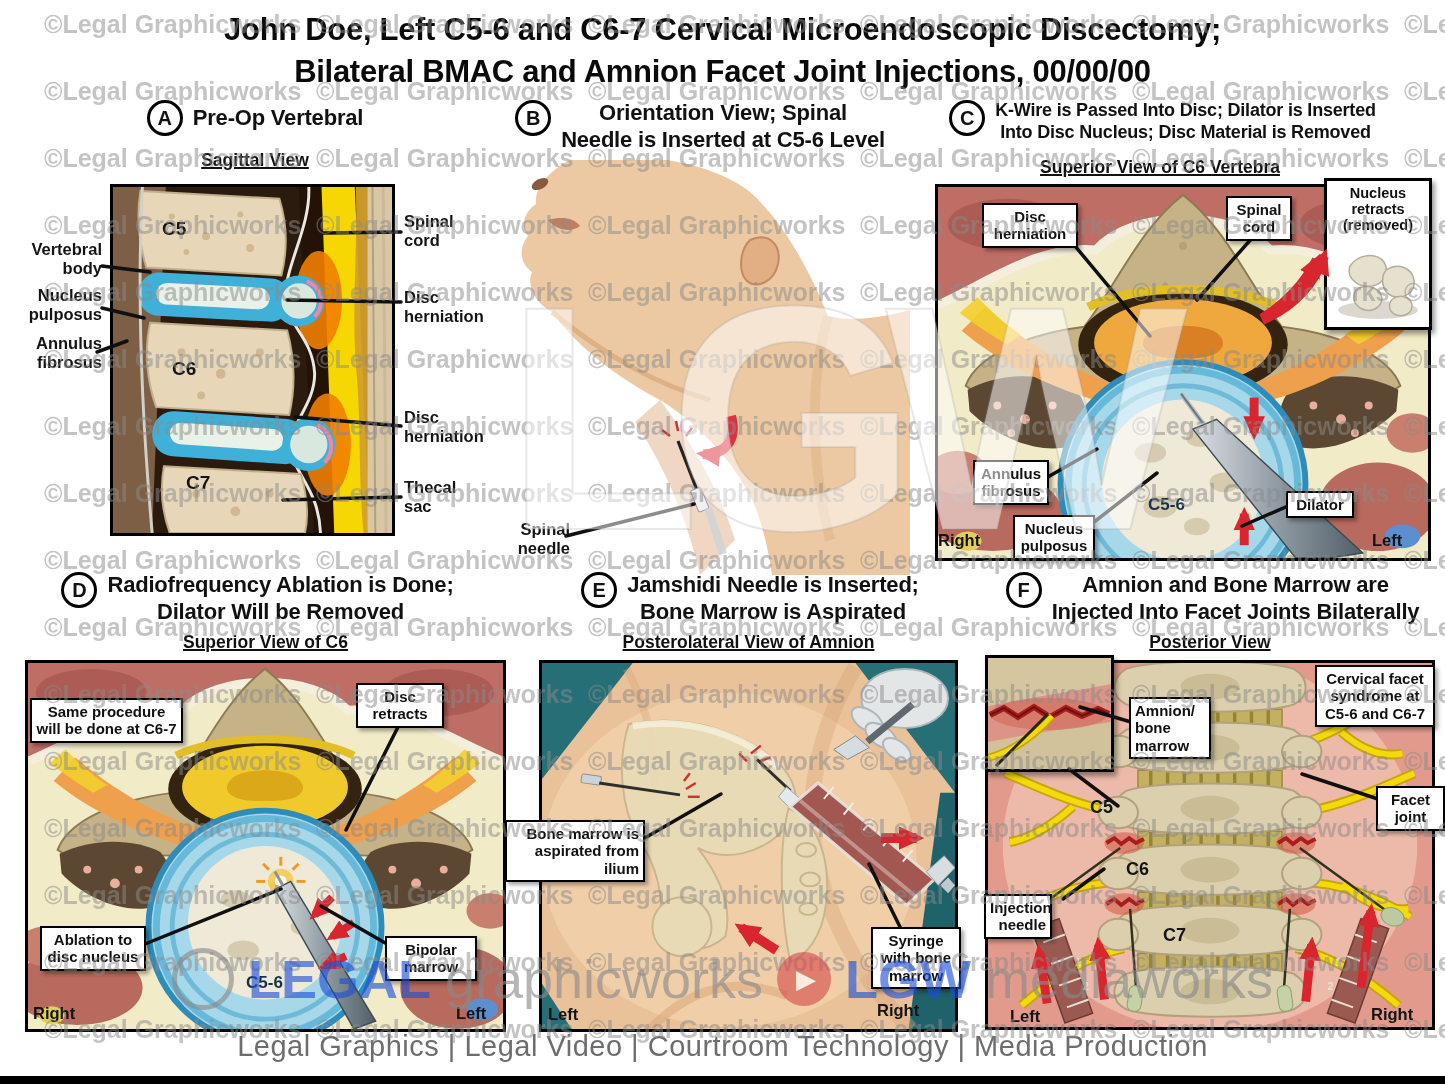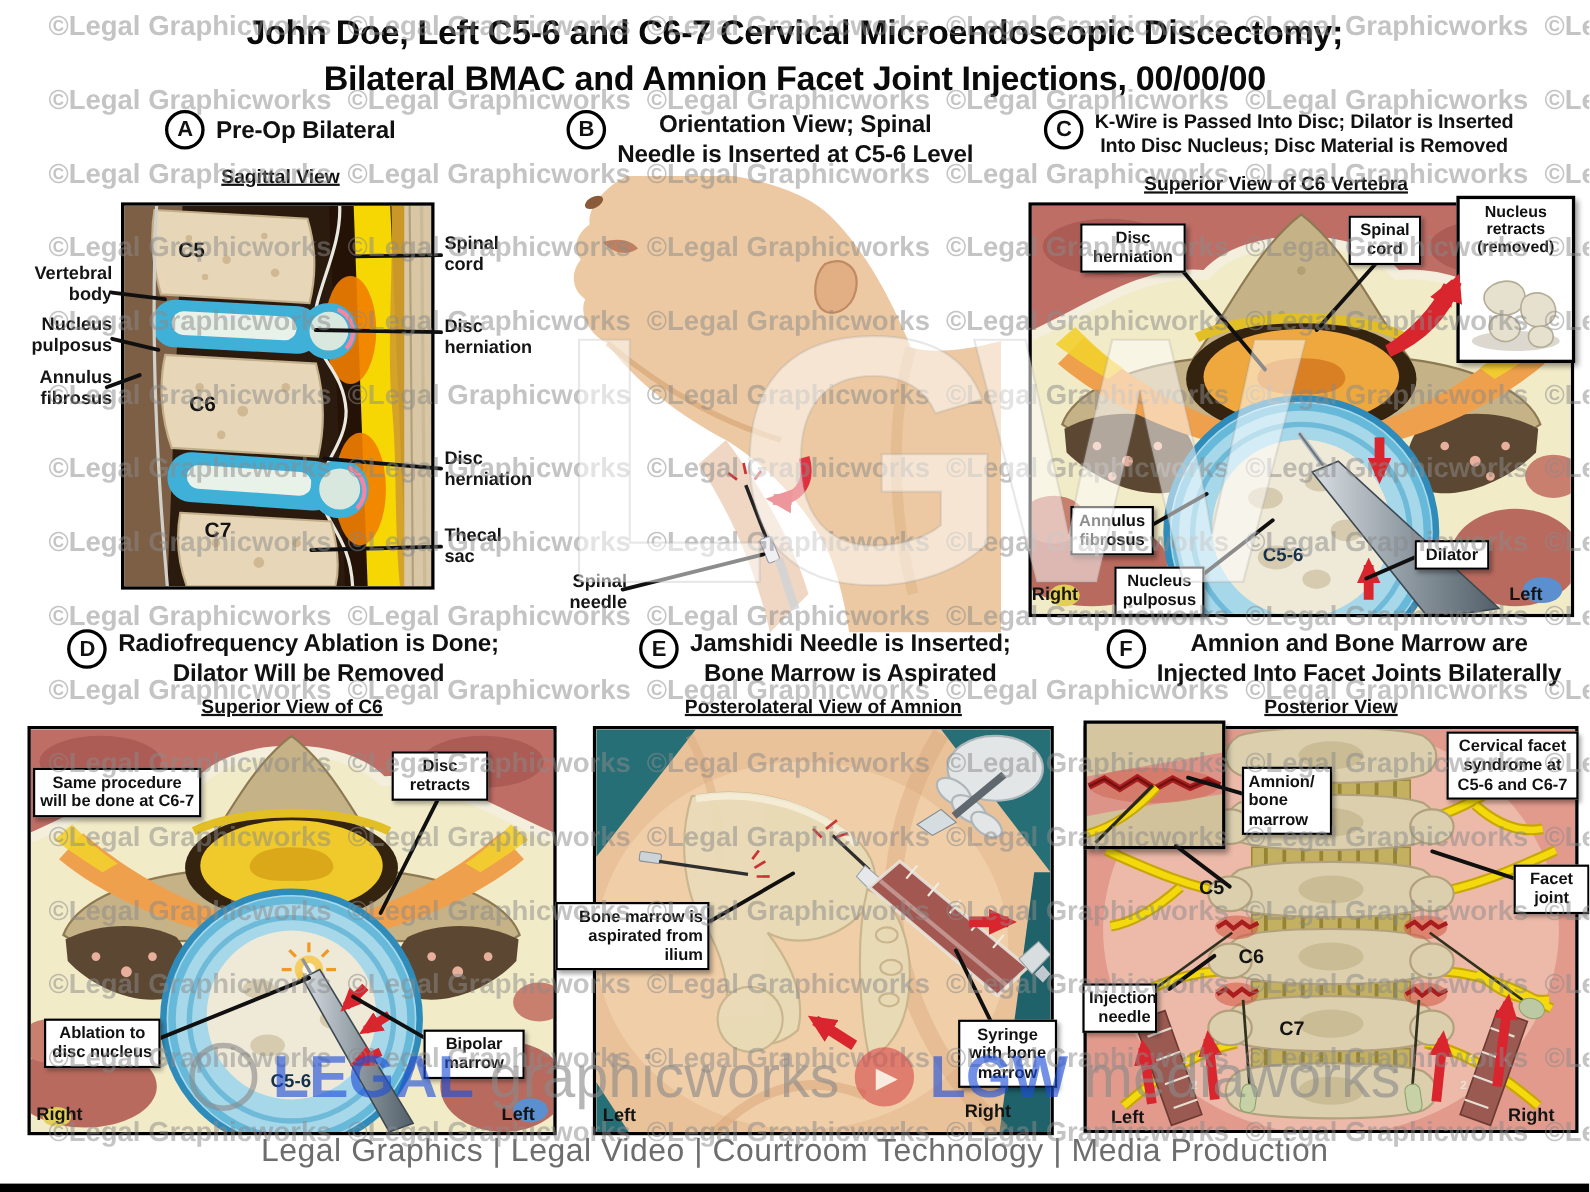--- a/index.html
+++ b/index.html
@@ -43,21 +43,21 @@
 </head>
 <body>
 
 <div class="stage">
 
   <div class="main-title" style="top:12px;">John Doe, Left C5-6 and C6-7 Cervical Microendoscopic Discectomy;</div>
   <div class="main-title" style="top:54px;">Bilateral BMAC and Amnion Facet Joint Injections, 00/00/00</div>
 
   <div class="panel-head" style="left:110px;top:100px;width:290px;align-items:center;">
     <div class="letter">A</div>
-    <div class="head-text">Pre-Op Bilateral</div>
+    <div class="head-text">Pre-Op Vertebral</div>
   </div>
   <div class="subtitle" style="left:110px;top:150px;width:290px;">Sagittal View</div>
 
   <div class="panel-head" style="left:480px;top:100px;width:440px;">
     <div class="letter">B</div>
     <div class="head-text">
       <div>Orientation View; Spinal</div>
       <div>Needle is Inserted at C5-6 Level</div>
     </div>
   </div>

